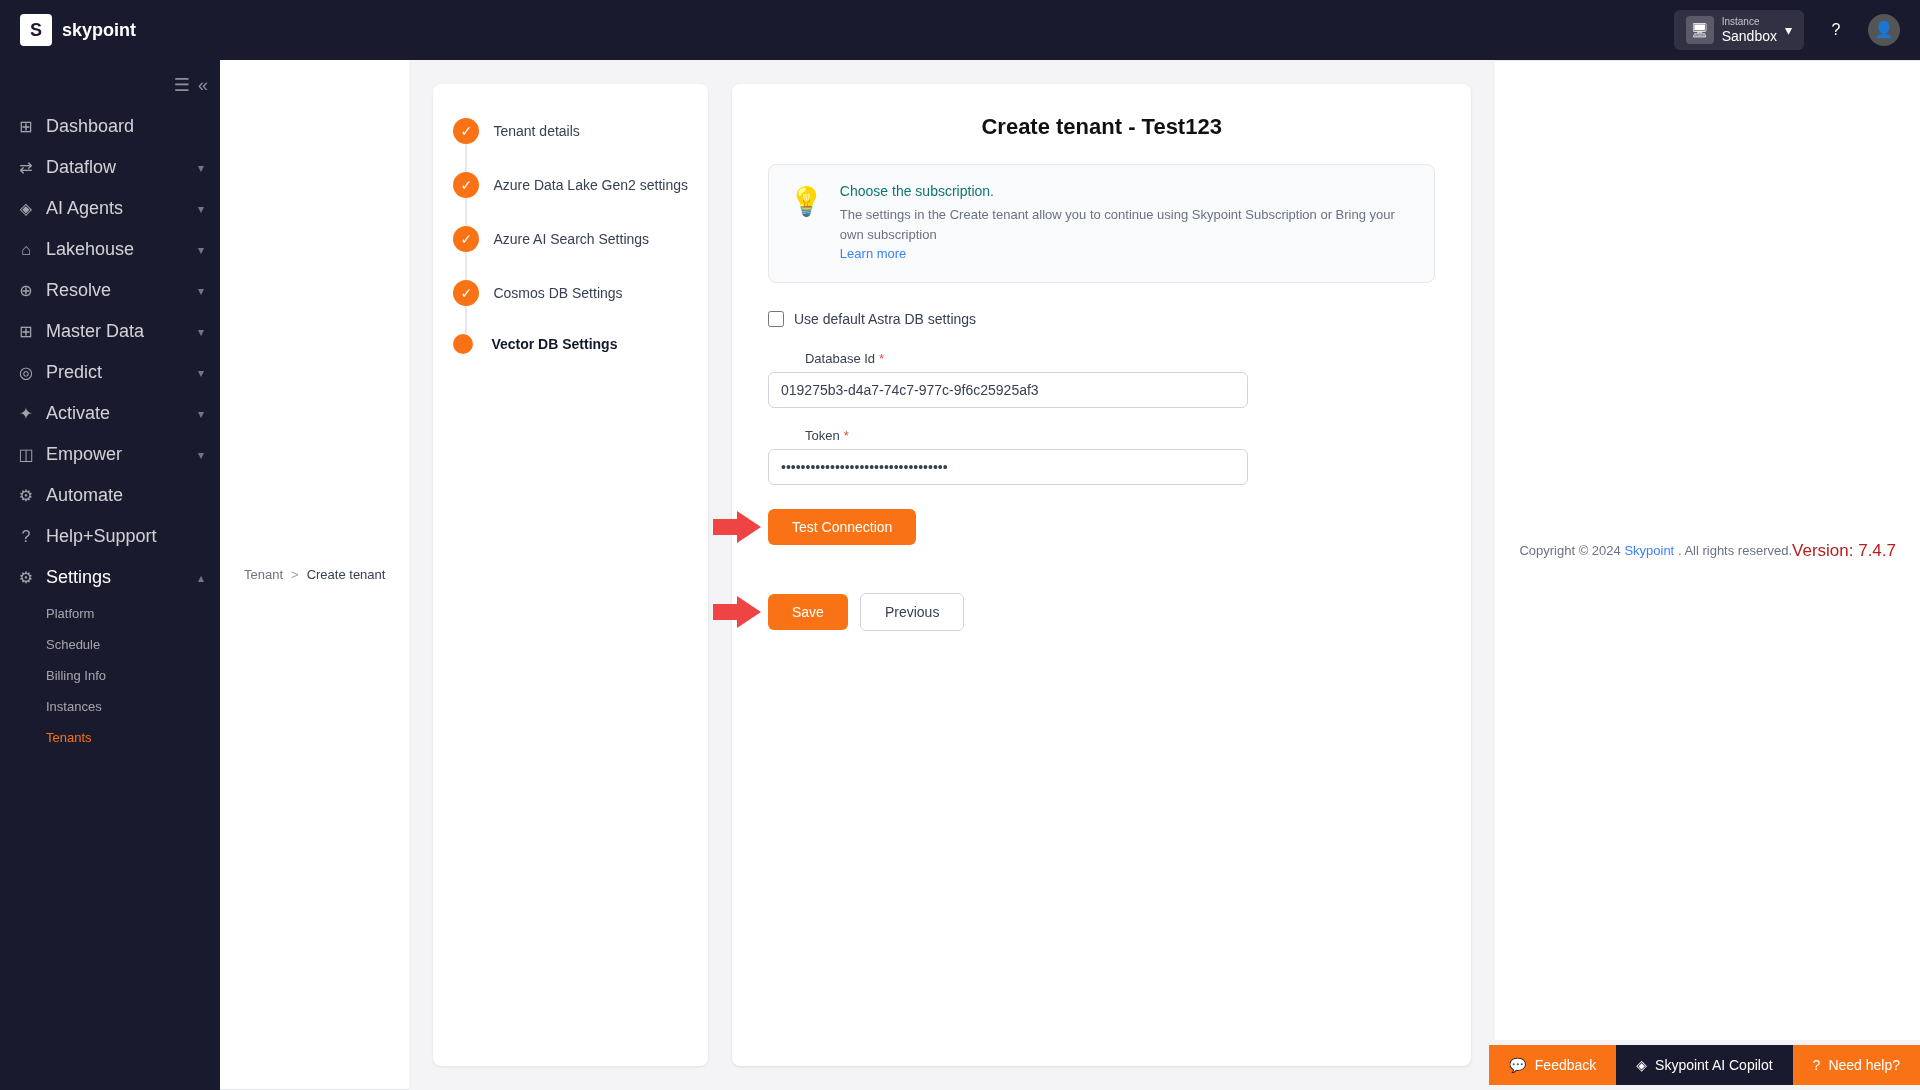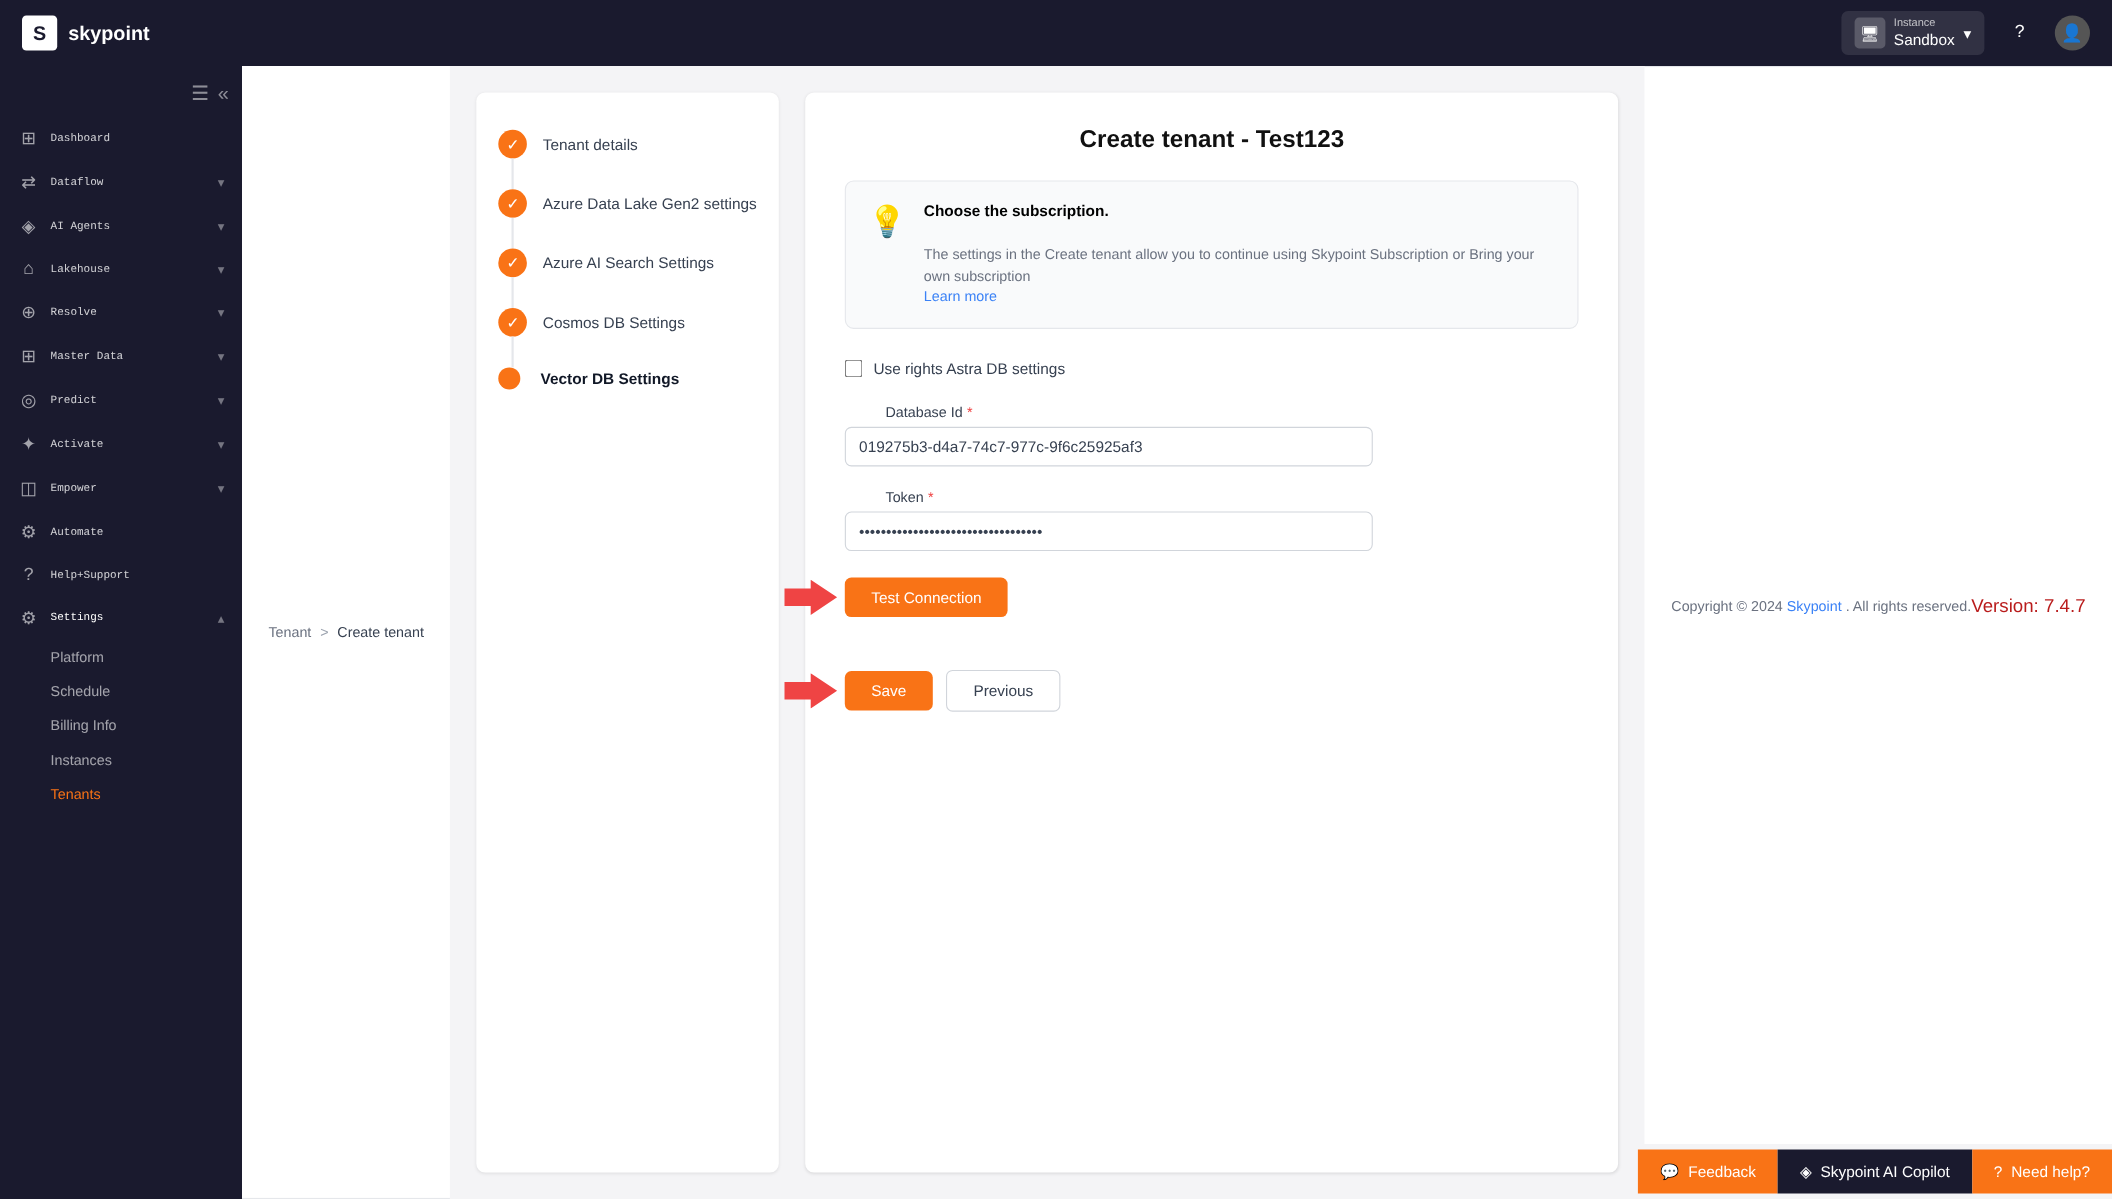--- a/index.html
+++ b/index.html
@@ -111,21 +111,21 @@
       cursor: pointer;
       transition: background 0.2s;
     }
     .sidebar-item.active { color: white; }
     .sidebar-item-left {
       display: flex;
       align-items: center;
       gap: 10px;
     }
     .sidebar-item-icon { font-size: 16px; color: rgba(255,255,255,0.6); width: 20px; text-align: center; }
-    .sidebar-item-label { font-size: 10px; font-family: Liberation Mono, monospace; }
+    .sidebar-item-label { font-size: 18px; }
     .sidebar-chevron { color: rgba(255,255,255,0.4); font-size: 12px; }
     .sidebar-sub-item {
       padding: 8px 16px 8px 46px;
       color: rgba(255,255,255,0.6);
       cursor: pointer;
       font-size: 13px;
     }
     .sidebar-sub-item.active { color: #f97316; }
 
     
@@ -186,23 +186,23 @@
       margin-bottom: 28px;
     }
     .info-box-icon {
       font-size: 28px;
       color: #10b981;
       flex-shrink: 0;
       margin-top: 2px;
     }
     .info-box-content h4 {
       font-size: 14px;
-      font-weight: 700;
-      color: #000000;
-      margin-bottom: 22px;
+      font-weight: 400;
+      color: #0f766e;
+      margin-bottom: 6px;
     }
     .info-box-content p {
       font-size: 13px;
       color: #6b7280;
       line-height: 1.5;
     }
     .info-box-content a {
       color: #3b82f6;
       text-decoration: none;
     }
@@ -558,21 +558,21 @@
           <h4>Choose the subscription.</h4>
           <p>
             <span>The settings in the Create tenant allow you to continue using Skypoint Subscription or Bring your own subscription</span><br>
             <a href="#">Learn more</a>
           </p>
         </div>
       </div>
 
       <div class="checkbox-row">
         <input type="checkbox" id="default-astra" style="">
-        <label for="default-astra">Use rights Astra DB settings</label>
+        <label for="default-astra">Use default Astra DB settings</label>
       </div>
 
       <div class="form-field">
         <div class="form-label">
           <span>Database Id</span>
           <span class="required">*</span>
         </div>
         <input type="text" class="form-input" value="019275b3-d4a7-74c7-977c-9f6c25925af3" style="">
       </div>
 

